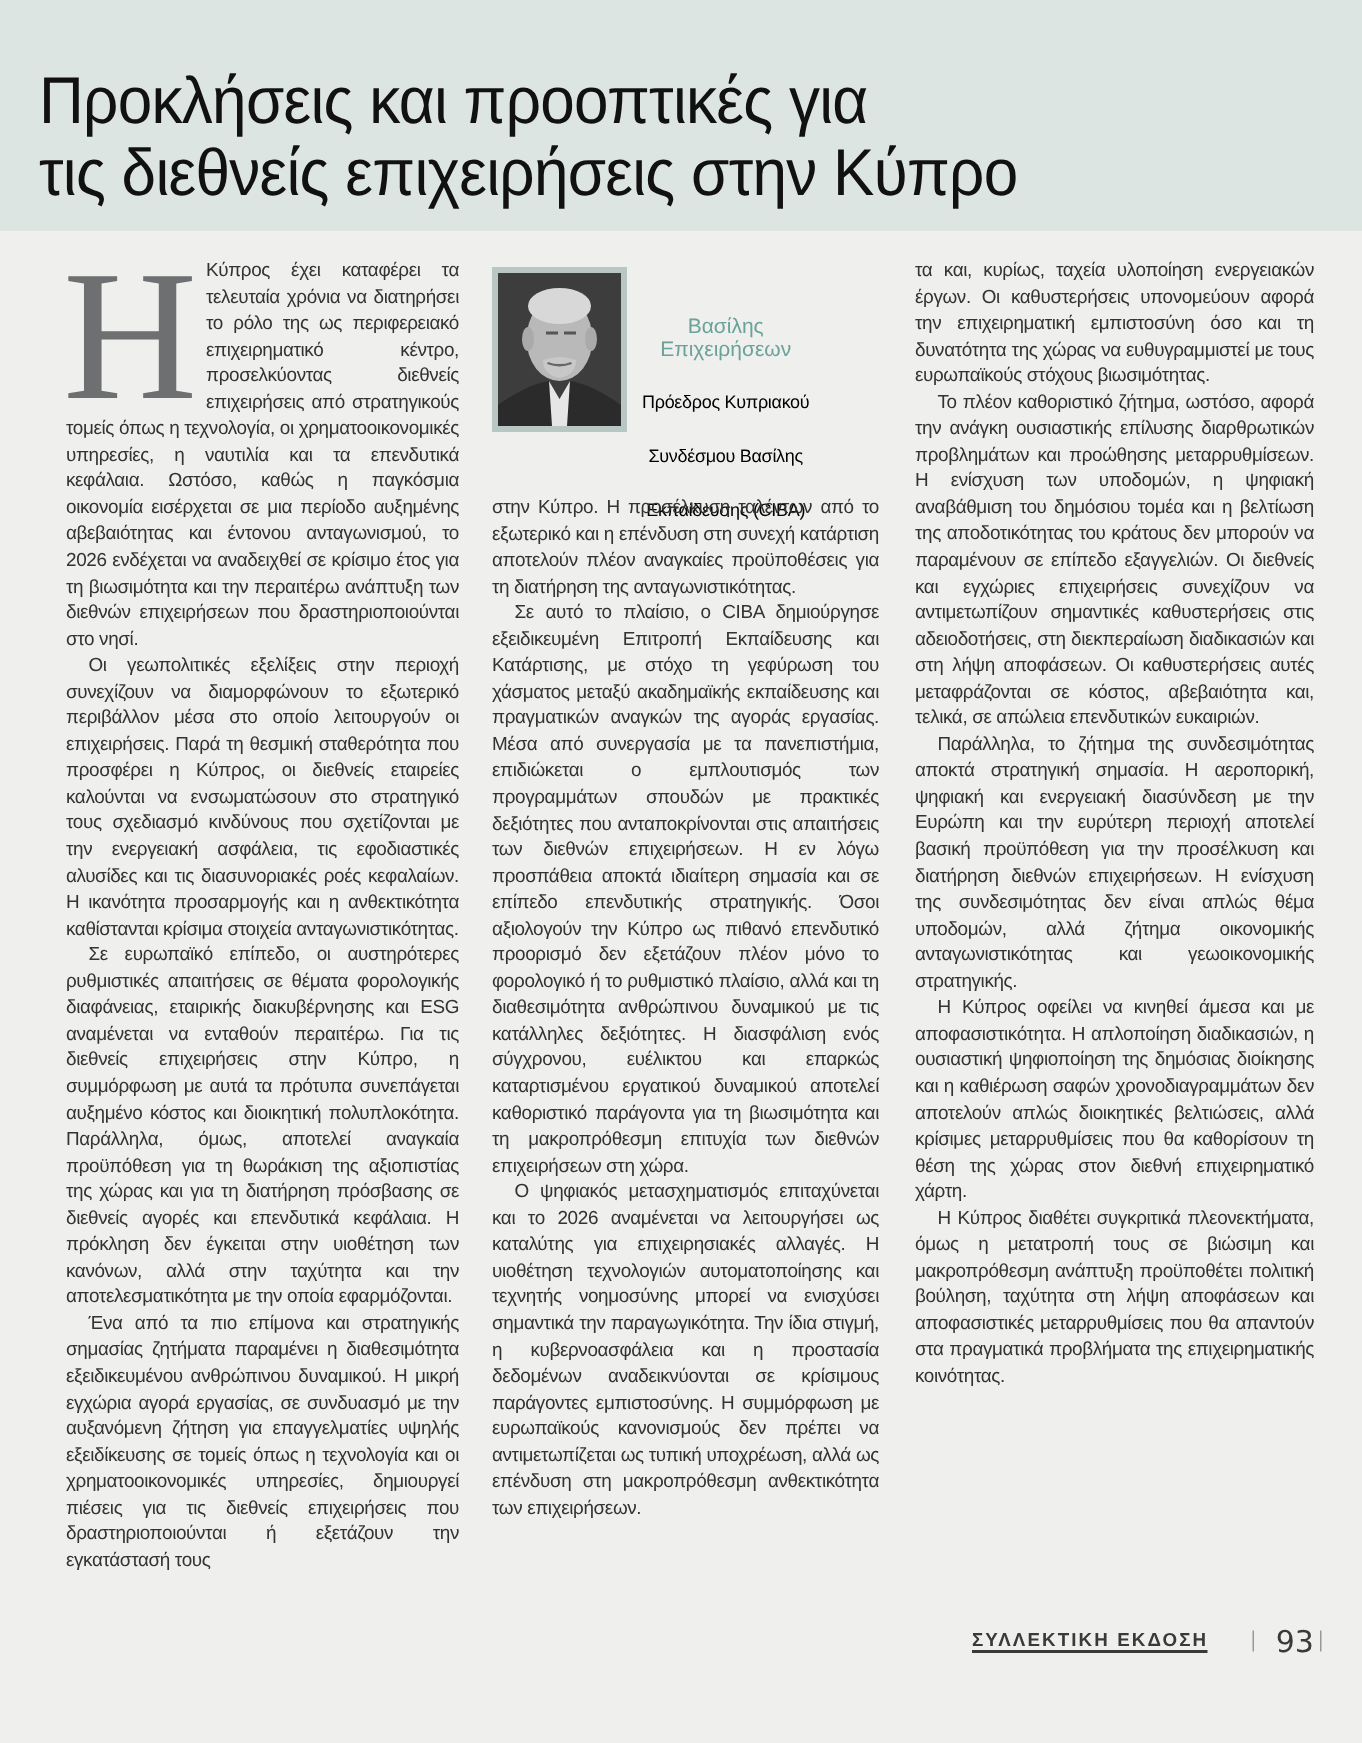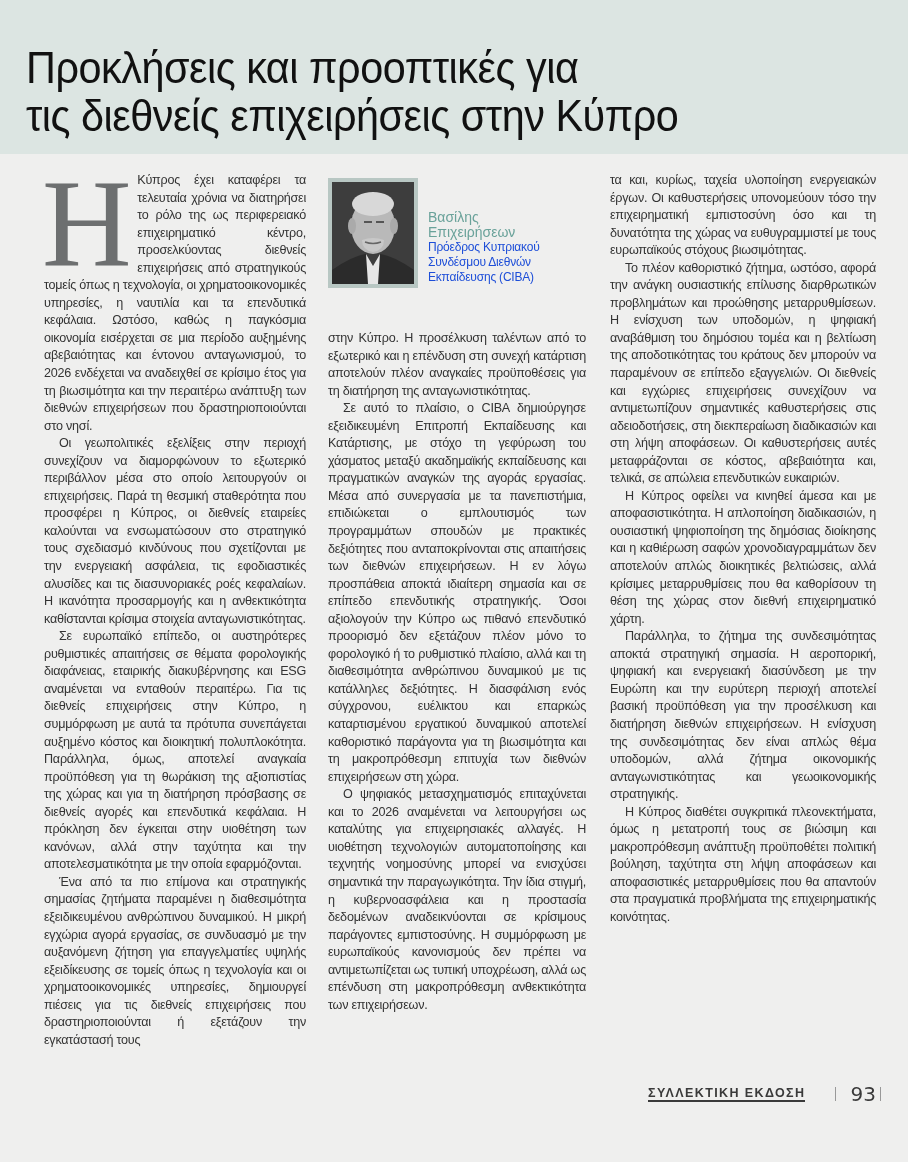--- a/index.html
+++ b/index.html
@@ -56,28 +56,28 @@
   .portrait {
     width: 82px; height: 102px;
     background: #b8c7c3;
     padding: 4px;
     margin-top: 6px;
     flex: none;
   }
   .portrait svg { display: block; width: 82px; height: 102px; }
   .author-text {
     margin-left: 10px; margin-top: 38px;
-    text-align: left;
+    text-align: center;
   }
   .author-name {
     color: #6aa29a; font-size: 14px; line-height: 15px;
     font-weight: normal; letter-spacing: 0;
   }
   .author-role {
-    font-size: 12px; line-height: 15px; color: #1d4ed8; letter-spacing: -0.2px;
+    font-size: 12px; line-height: 15px; color: #000000; letter-spacing: -0.2px; margin-top: 21px;
   }
 
   .footer {
     position: absolute; top: 1082px; left: 648px;
     display: flex; align-items: center;
   }
   .footer-label {
     font-size: 12.5px; font-weight: bold; letter-spacing: 1.4px;
     color: #3a3a3a;
     border-bottom: 2px solid #3a3a3a;
@@ -121,34 +121,34 @@
         <path d="M30 58 Q41 54 52 58 Q52 68 41 70 Q30 68 30 58Z" fill="#c8c8c8"></path>
         <path d="M33 60 Q41 63 49 60" stroke="#666" stroke-width="1.5" fill="none"></path>
         <path d="M0 102 L0 88 Q20 74 34 72 L41 84 L48 72 Q62 74 82 88 L82 102Z" fill="#2b2b2b"></path>
         <path d="M34 72 L41 84 L48 72 L46 102 L36 102Z" fill="#e6e6e6"></path>
       </svg>
     </div>
     <div class="author-text">
       <div class="author-name">Βασίλης</div>
       <div class="author-name">Επιχειρήσεων</div>
       <div class="author-role">Πρόεδρος Κυπριακού</div>
-      <div class="author-role">Συνδέσμου Διεθνών</div>
+      <div class="author-role">Συνδέσμου Βασίλης</div>
       <div class="author-role">Εκπαίδευσης (CIBA)</div>
     </div>
   </div>
   <p class="noindent">στην Κύπρο. Η προσέλκυση ταλέντων από το εξωτερικό και η επένδυση στη συνεχή κατάρτιση αποτελούν πλέον αναγκαίες προϋποθέσεις για τη διατήρηση της ανταγωνιστικότητας.</p>
   <p>Σε αυτό το πλαίσιο, ο CIBA δημιούργησε εξειδικευμένη Επιτροπή Εκπαίδευσης και Κατάρτισης, με στόχο τη γεφύρωση του χάσματος μεταξύ ακαδημαϊκής εκπαίδευσης και πραγματικών αναγκών της αγοράς εργασίας. Μέσα από συνεργασία με τα πανεπιστήμια, επιδιώκεται ο εμπλουτισμός των προγραμμάτων σπουδών με πρακτικές δεξιότητες που ανταποκρίνονται στις απαιτήσεις των διεθνών επιχειρήσεων. Η εν λόγω προσπάθεια αποκτά ιδιαίτερη σημασία και σε επίπεδο επενδυτικής στρατηγικής. Όσοι αξιολογούν την Κύπρο ως πιθανό επενδυτικό προορισμό δεν εξετάζουν πλέον μόνο το φορολογικό ή το ρυθμιστικό πλαίσιο, αλλά και τη διαθεσιμότητα ανθρώπινου δυναμικού με τις κατάλληλες δεξιότητες. Η διασφάλιση ενός σύγχρονου, ευέλικτου και επαρκώς καταρτισμένου εργατικού δυναμικού αποτελεί καθοριστικό παράγοντα για τη βιωσιμότητα και τη μακροπρόθεσμη επιτυχία των διεθνών επιχειρήσεων στη χώρα.</p>
   <p>Ο ψηφιακός μετασχηματισμός επιταχύνεται και το 2026 αναμένεται να λειτουργήσει ως καταλύτης για επιχειρησιακές αλλαγές. Η υιοθέτηση τεχνολογιών αυτοματοποίησης και τεχνητής νοημοσύνης μπορεί να ενισχύσει σημαντικά την παραγωγικότητα. Την ίδια στιγμή, η κυβερνοασφάλεια και η προστασία δεδομένων αναδεικνύονται σε κρίσιμους παράγοντες εμπιστοσύνης. Η συμμόρφωση με ευρωπαϊκούς κανονισμούς δεν πρέπει να αντιμετωπίζεται ως τυπική υποχρέωση, αλλά ως επένδυση στη μακροπρόθεσμη ανθεκτικότητα των επιχειρήσεων.</p>
 </div>
 
 <div class="col col3">
-  <p class="noindent">τα και, κυρίως, ταχεία υλοποίηση ενεργειακών έργων. Οι καθυστερήσεις υπονομεύουν τόσο την επιχειρηματική εμπιστοσύνη όσο και τη δυνατότητα της χώρας να ευθυγραμμιστεί με τους ευρωπαϊκούς στόχους βιωσιμότητας.</p>
+  <p class="noindent">τα και, κυρίως, ταχεία υλοποίηση ενεργειακών έργων. Οι καθυστερήσεις υπονομεύουν αφορά την επιχειρηματική εμπιστοσύνη όσο και τη δυνατότητα της χώρας να ευθυγραμμιστεί με τους ευρωπαϊκούς στόχους βιωσιμότητας.</p>
   <p>Το πλέον καθοριστικό ζήτημα, ωστόσο, αφορά την ανάγκη ουσιαστικής επίλυσης διαρθρωτικών προβλημάτων και προώθησης μεταρρυθμίσεων. Η ενίσχυση των υποδομών, η ψηφιακή αναβάθμιση του δημόσιου τομέα και η βελτίωση της αποδοτικότητας του κράτους δεν μπορούν να παραμένουν σε επίπεδο εξαγγελιών. Οι διεθνείς και εγχώριες επιχειρήσεις συνεχίζουν να αντιμετωπίζουν σημαντικές καθυστερήσεις στις αδειοδοτήσεις, στη διεκπεραίωση διαδικασιών και στη λήψη αποφάσεων. Οι καθυστερήσεις αυτές μεταφράζονται σε κόστος, αβεβαιότητα και, τελικά, σε απώλεια επενδυτικών ευκαιριών.</p>
+  <p>Παράλληλα, το ζήτημα της συνδεσιμότητας αποκτά στρατηγική σημασία. Η αεροπορική, ψηφιακή και ενεργειακή διασύνδεση με την Ευρώπη και την ευρύτερη περιοχή αποτελεί βασική προϋπόθεση για την προσέλκυση και διατήρηση διεθνών επιχειρήσεων. Η ενίσχυση της συνδεσιμότητας δεν είναι απλώς θέμα υποδομών, αλλά ζήτημα οικονομικής ανταγωνιστικότητας και γεωοικονομικής στρατηγικής.</p>
   <p>Η Κύπρος οφείλει να κινηθεί άμεσα και με αποφασιστικότητα. Η απλοποίηση διαδικασιών, η ουσιαστική ψηφιοποίηση της δημόσιας διοίκησης και η καθιέρωση σαφών χρονοδιαγραμμάτων δεν αποτελούν απλώς διοικητικές βελτιώσεις, αλλά κρίσιμες μεταρρυθμίσεις που θα καθορίσουν τη θέση της χώρας στον διεθνή επιχειρηματικό χάρτη.</p>
-  <p>Παράλληλα, το ζήτημα της συνδεσιμότητας αποκτά στρατηγική σημασία. Η αεροπορική, ψηφιακή και ενεργειακή διασύνδεση με την Ευρώπη και την ευρύτερη περιοχή αποτελεί βασική προϋπόθεση για την προσέλκυση και διατήρηση διεθνών επιχειρήσεων. Η ενίσχυση της συνδεσιμότητας δεν είναι απλώς θέμα υποδομών, αλλά ζήτημα οικονομικής ανταγωνιστικότητας και γεωοικονομικής στρατηγικής.</p>
   <p>Η Κύπρος διαθέτει συγκριτικά πλεονεκτήματα, όμως η μετατροπή τους σε βιώσιμη και μακροπρόθεσμη ανάπτυξη προϋποθέτει πολιτική βούληση, ταχύτητα στη λήψη αποφάσεων και αποφασιστικές μεταρρυθμίσεις που θα απαντούν στα πραγματικά προβλήματα της επιχειρηματικής κοινότητας.</p>
 </div>
 
 <div class="footer">
   <span class="footer-label">ΣΥΛΛΕΚΤΙΚΗ ΕΚΔΟΣΗ</span>
   <span class="footer-sep"></span>
   <span class="page-num">93</span>
   <span class="footer-sep2"></span>
 </div>
 

